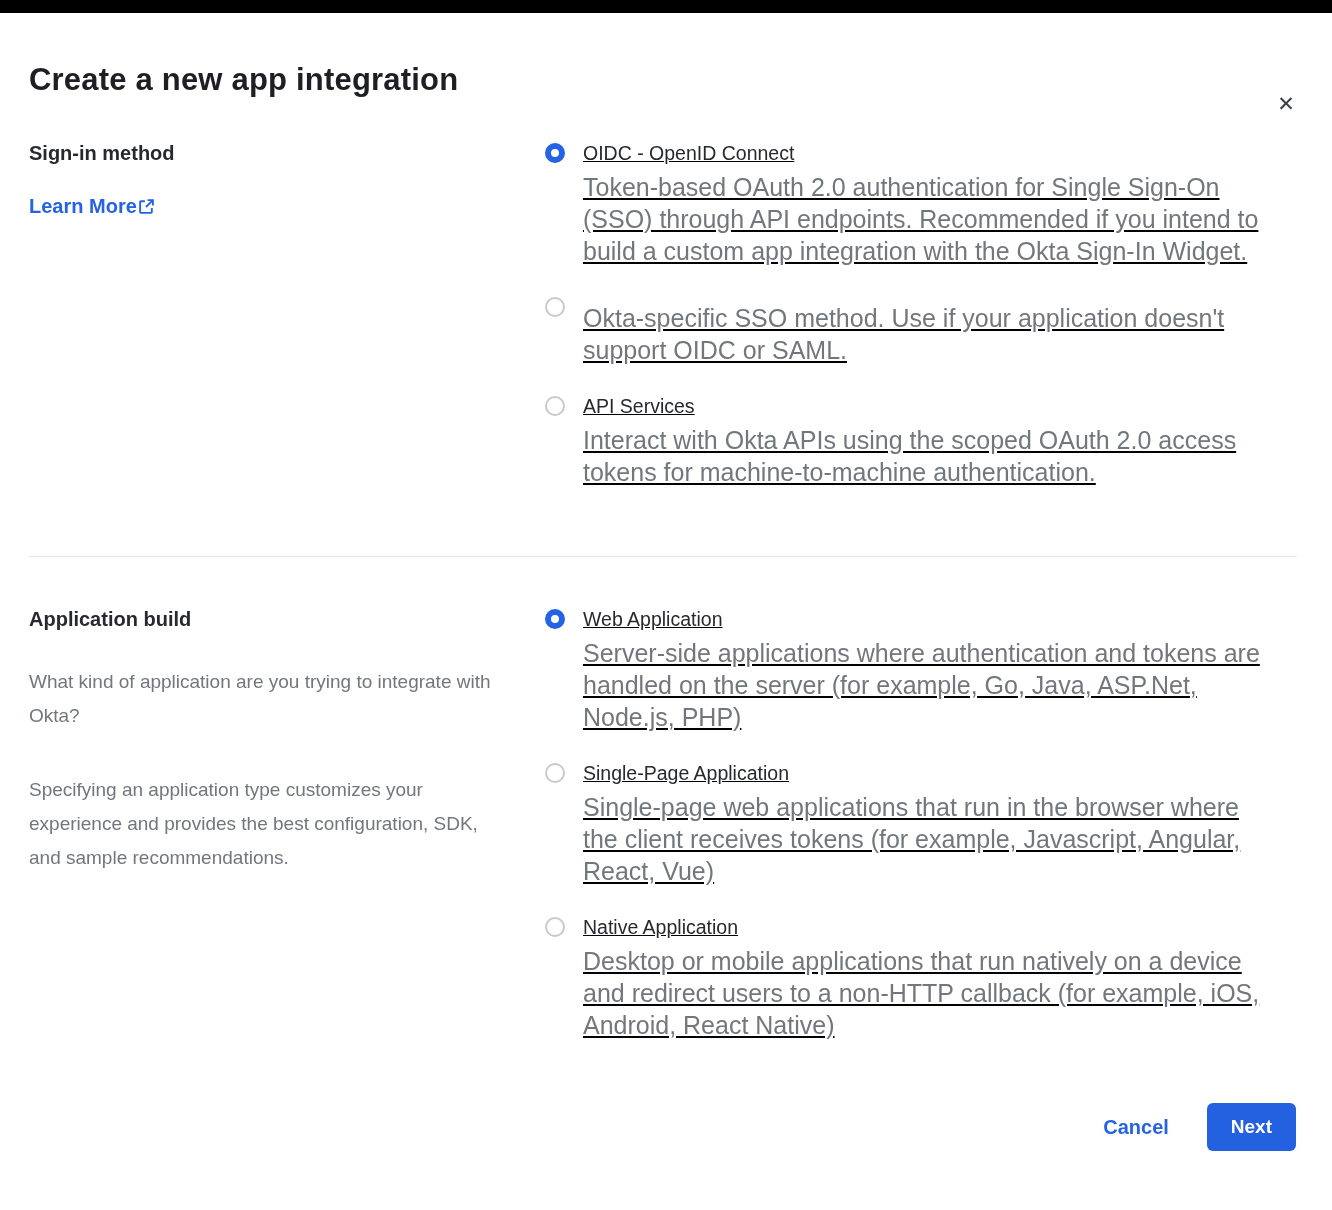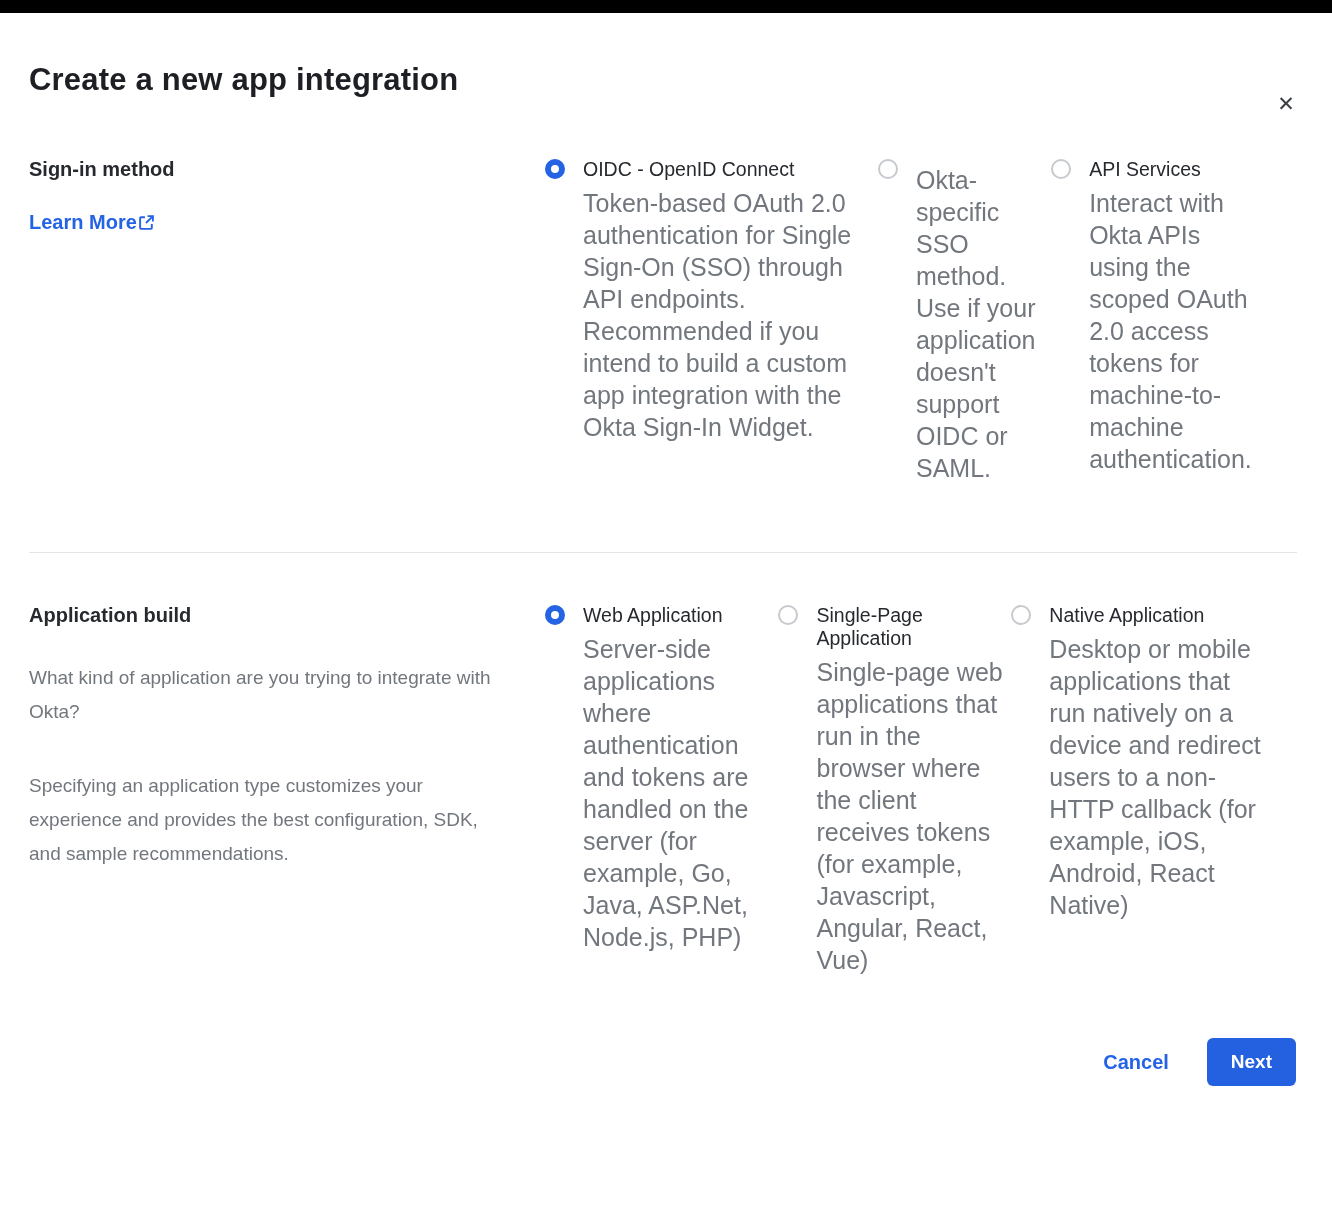--- a/index.html
+++ b/index.html
@@ -15,30 +15,30 @@
   html,body{ width:1332px; height:1210px; background:#ffffff; overflow:hidden;
     font-family:"Liberation Sans", sans-serif; }
   .topbar{ width:1332px; height:13px; background:#000000; }
   .dialog{ position:relative; width:1332px; }
   .close-btn{ position:absolute; top:26px; right:30px; width:32px; height:32px;
     display:flex; align-items:center; justify-content:center;
     font-size:21px; color:#3c3f44; cursor:pointer; background:none; border:none; }
   .title{ margin:49px 35px 8px 29px; font-size:31px; font-weight:bold; color:var(--dark);
     letter-spacing:0.2px; }
   .section{ display:grid; grid-template-columns:516px 1fr; padding:0 35px 0 29px; }
-  .section-1{ margin-top:60px; }
+  .section-1{ margin-top:44px; }
   .section-2{ margin-top:51px; }
   .left-col .section-label{ font-size:20px; font-weight:bold; color:var(--label); }
   .learn-more{ margin-top:30px; display:inline-flex; align-items:center; gap:1px;
     font-size:20px; font-weight:bold; color:var(--blue); text-decoration:none; cursor:pointer; }
   .learn-more svg{ display:block; }
   .left-para{ margin-top:34px; font-size:19px; line-height:34px; color:var(--gray);
     max-width:478px; }
   .left-para + .left-para{ margin-top:40px; }
-  .options{ display:flex; flex-direction:row; max-width:718px; }
+  .options{ display:flex; flex-direction:column; gap:29px; max-width:718px;text-decoration:underline; }
   .option{ position:relative; padding-left:38px; cursor:pointer; }
   .radio{ position:absolute; left:0; top:1px; width:20px; height:20px; border-radius:50%;
     border:2px solid var(--radio-border); background:#ffffff; }
   .radio.checked{ border:6.5px solid var(--blue); }
   .option-label{ font-size:19.5px; color:var(--label); line-height:23px; }
   .option-desc{ margin-top:6px; font-size:25px; line-height:32px; color:var(--gray); }
   .divider{ border:none; border-top:1px solid var(--divider); margin:68px 35px 0 29px; }
   .footer{ display:flex; align-items:center; justify-content:flex-end; gap:38px;
     padding-right:36px; margin-top:62px; }
   .cancel-link{ font-size:20px; font-weight:bold; color:var(--blue); background:none;

